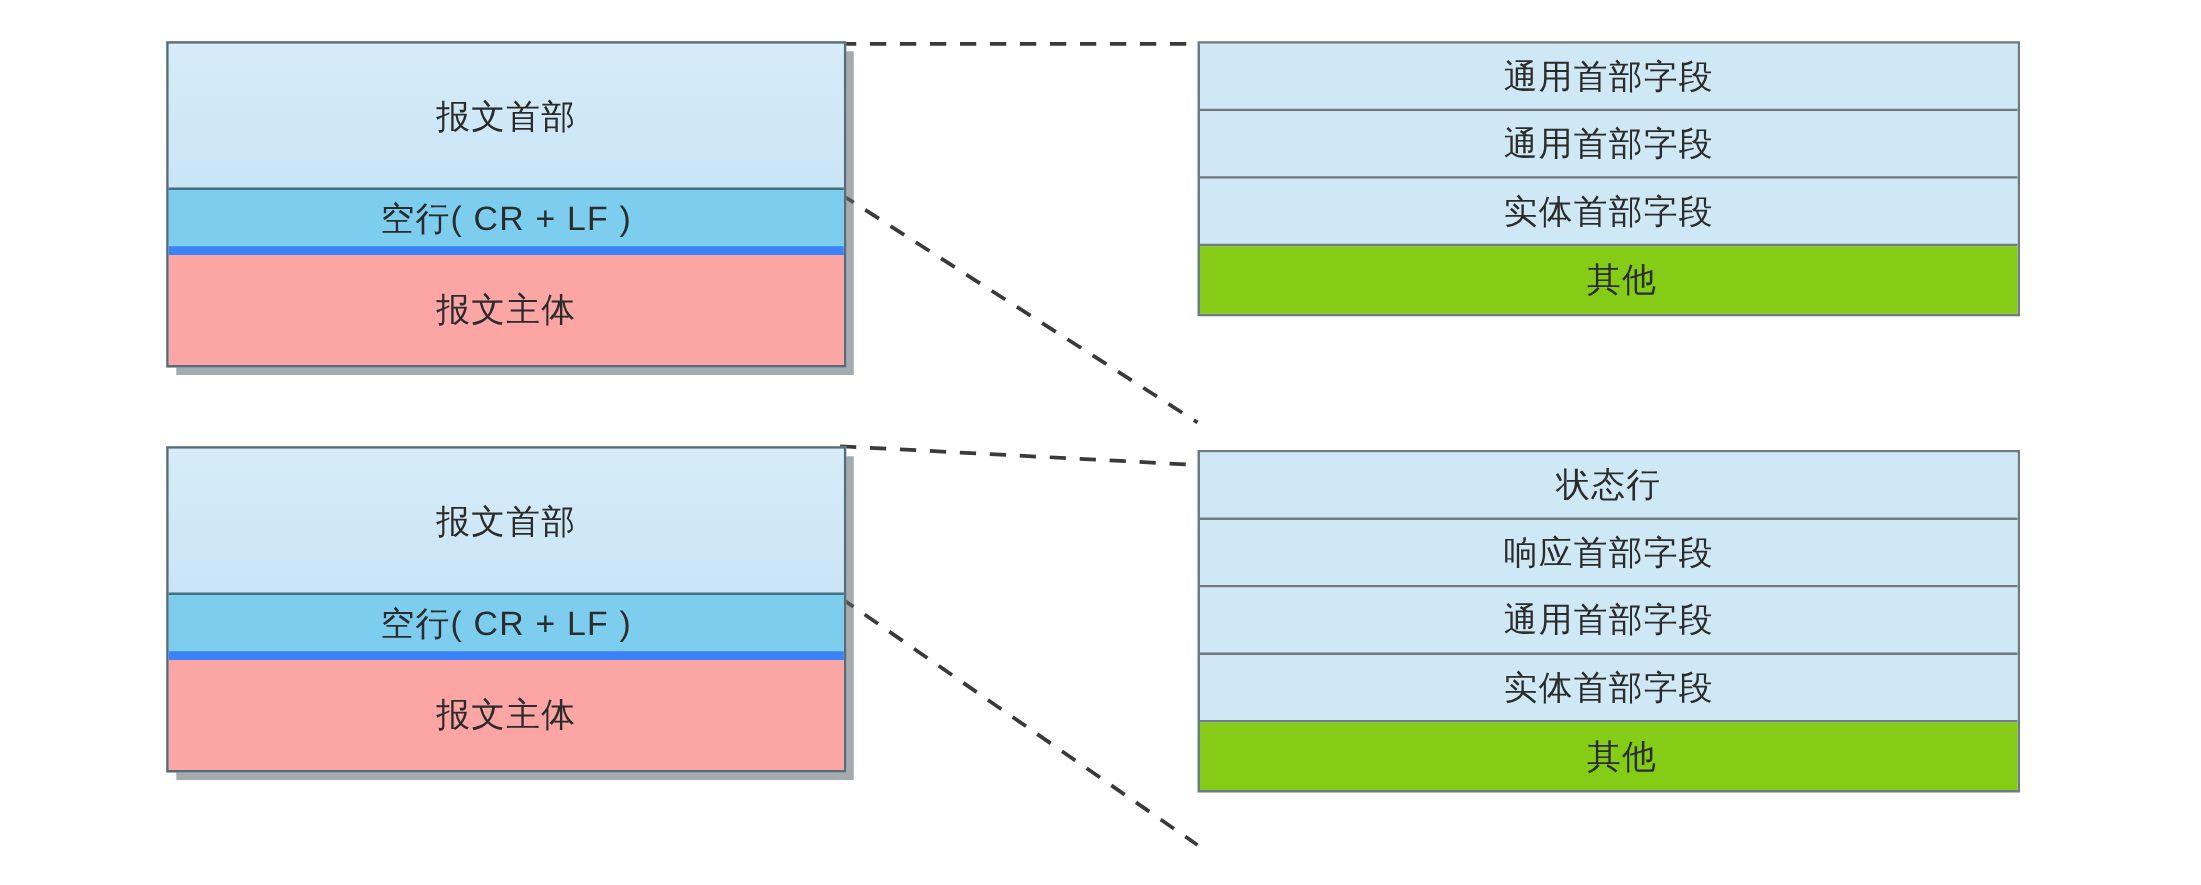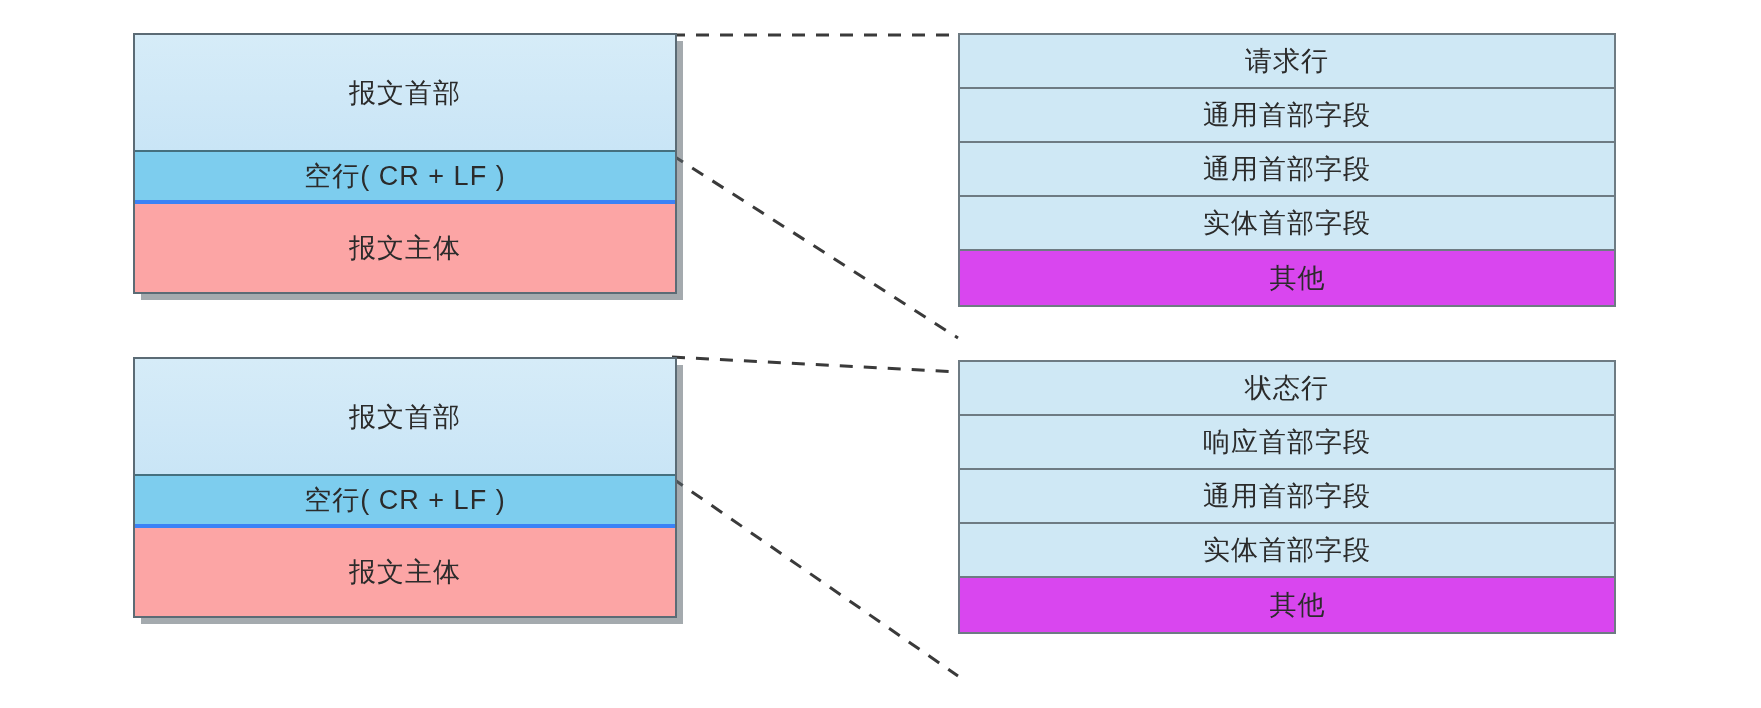--- a/index.html
+++ b/index.html
@@ -30,21 +30,21 @@
     white-space:nowrap;
   }
   .lb-head{
     height:117px;
     background:linear-gradient(180deg,#d6ecf8 0%,#cfe8f7 55%,#c9e5f6 100%);
     border-bottom:2px solid #45707f;
   }
   .lb-blank{
     height:52px;
     background:#7dcdee;
-    border-bottom:4px solid #3b82f6;
+    border-bottom:7px solid #3b82f6;
   }
   .lb-body{
     height:88px;
     background:#fca5a5;
   }
 
   
   .right-table{
     position:absolute;
     width:658px;
@@ -56,21 +56,21 @@
     box-sizing:border-box;
     display:flex;align-items:center;justify-content:center;
     height:54px;
     font-size:27px;
     letter-spacing:1px;
     color:#2b2b2b;
     background:#cfe8f5;
     border-bottom:2px solid #6e7b83;
     white-space:nowrap;
   }
-  .rt-row.plain{background:#d946ef;padding-left:21px;}
+  .rt-row.plain{background:#84cc16;padding-left:21px;}
   .rt-row.last{border-bottom:none;}
 
   
   .dash-svg{position:absolute;left:0;top:0;width:1761px;height:708px;pointer-events:none;}
 </style>
 </head>
 <body>
 
 <div class="stage">
 
@@ -91,23 +91,20 @@
     </div>
     <div class="lb-row lb-blank">
       <span>空行( CR + LF )</span>
     </div>
     <div class="lb-row lb-body">
       <span>报文主体</span>
     </div>
   </div>
 
   <div class="right-table" style="left:958px;top:33px;">
-    <div class="rt-row">
-      <span>请求行</span>
-    </div>
     <div class="rt-row">
       <span>通用首部字段</span>
     </div>
     <div class="rt-row">
       <span>通用首部字段</span>
     </div>
     <div class="rt-row">
       <span>实体首部字段</span>
     </div>
     <div class="rt-row plain last">

